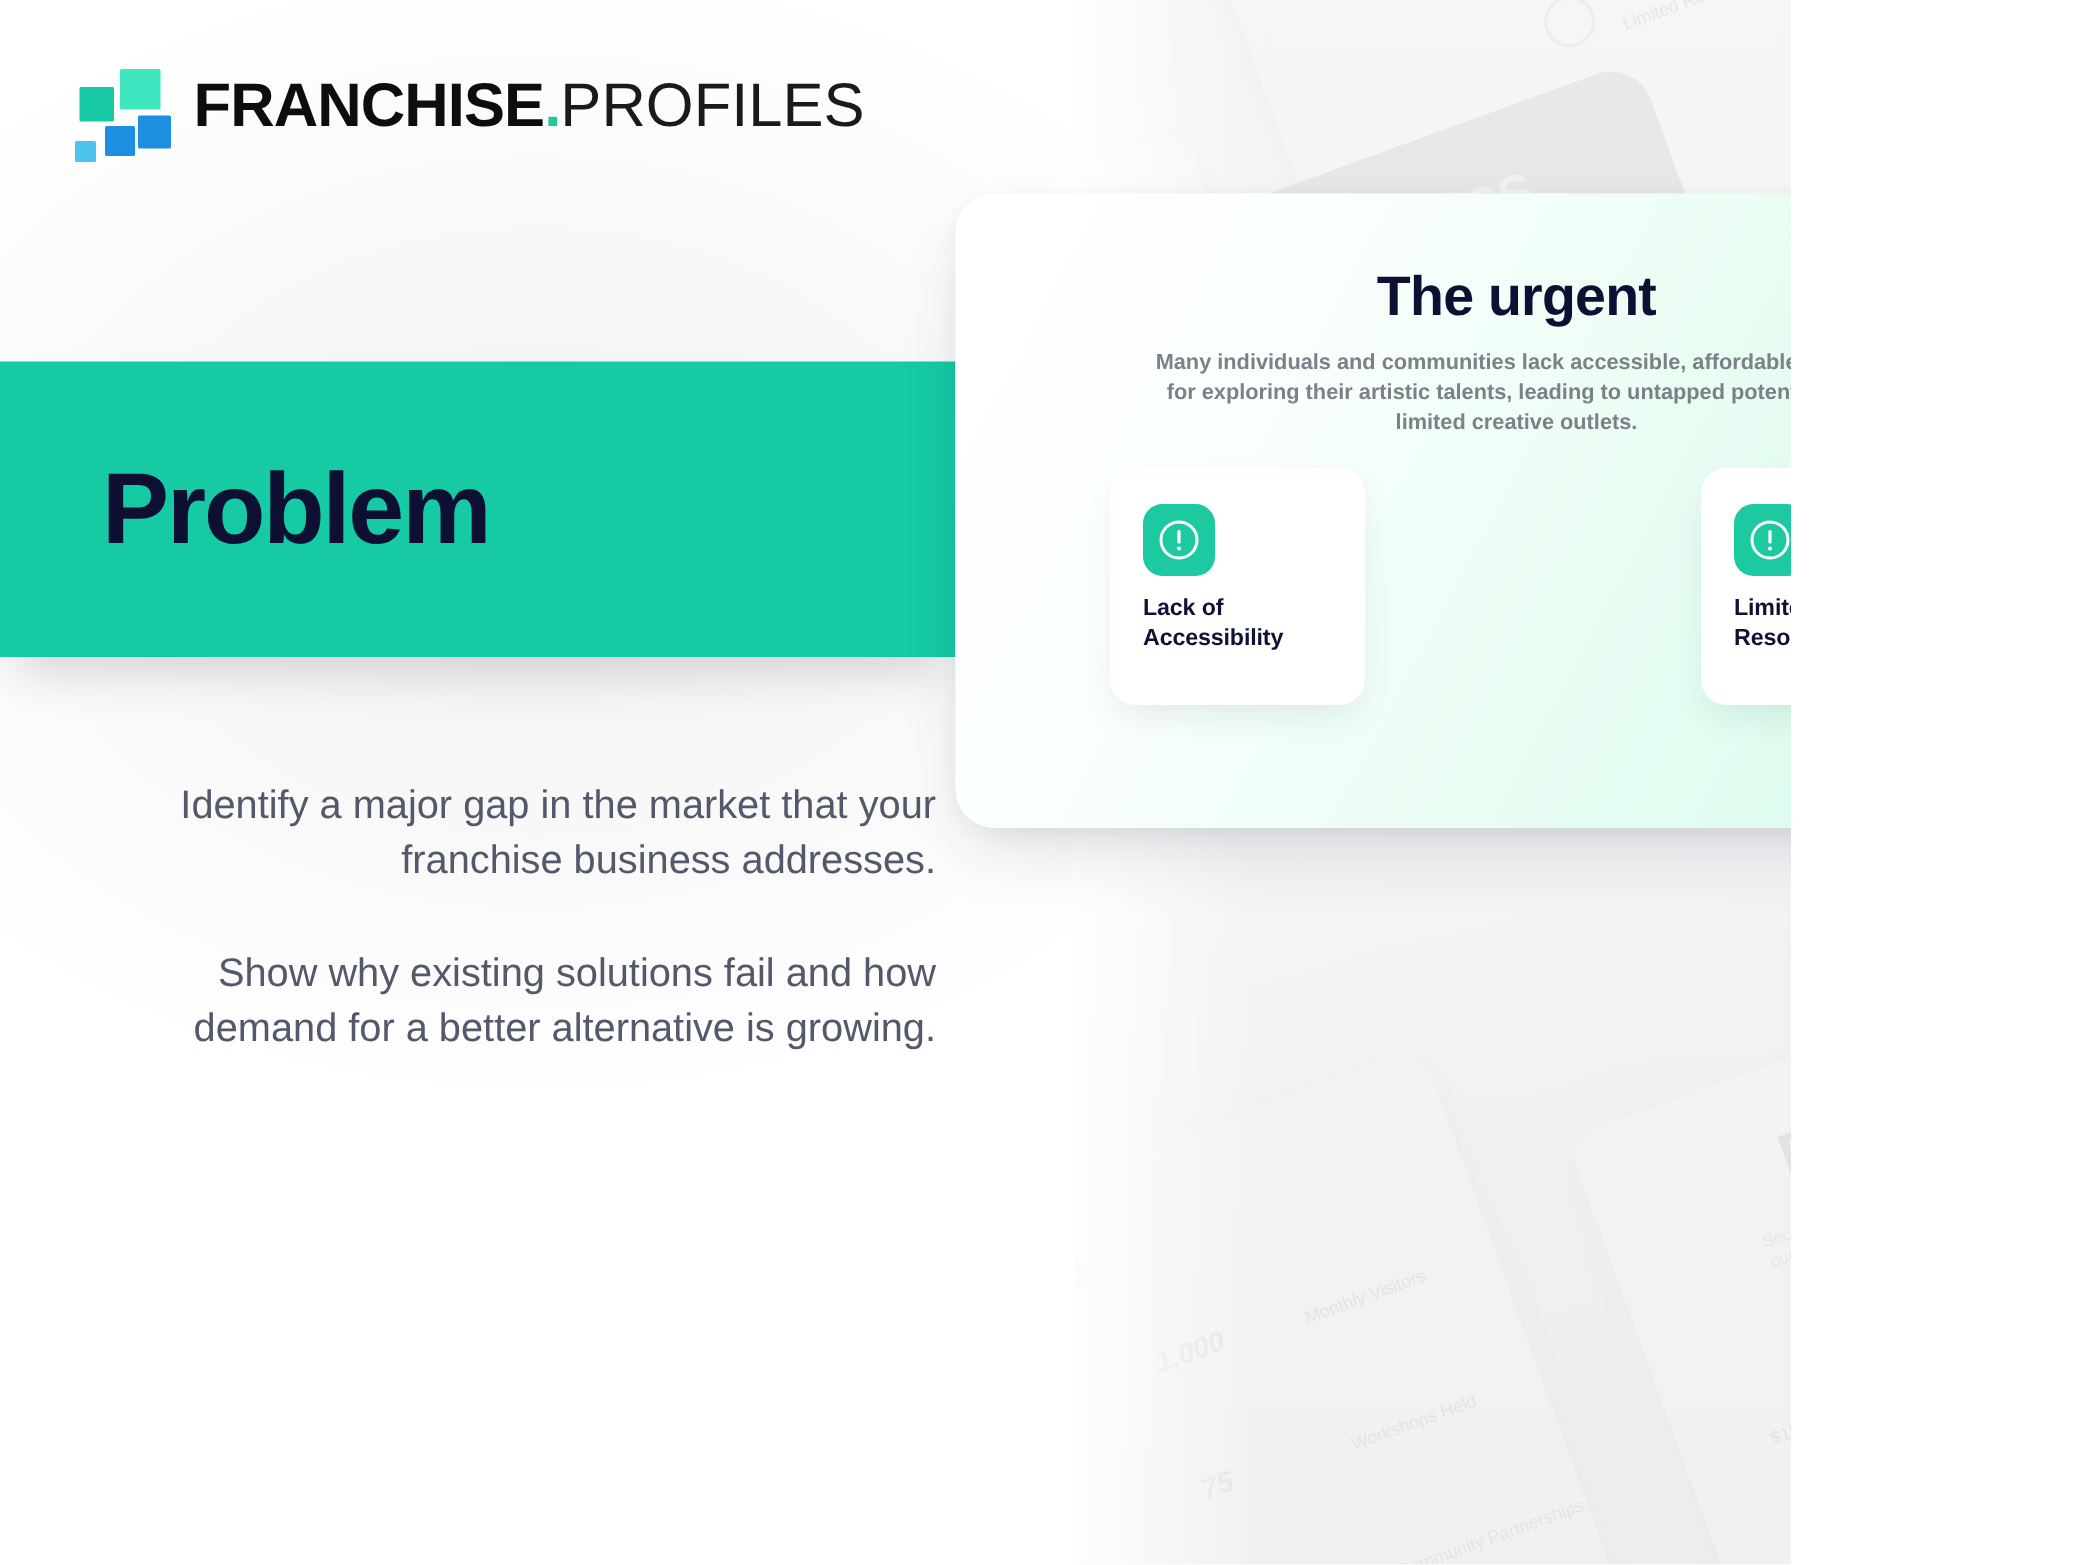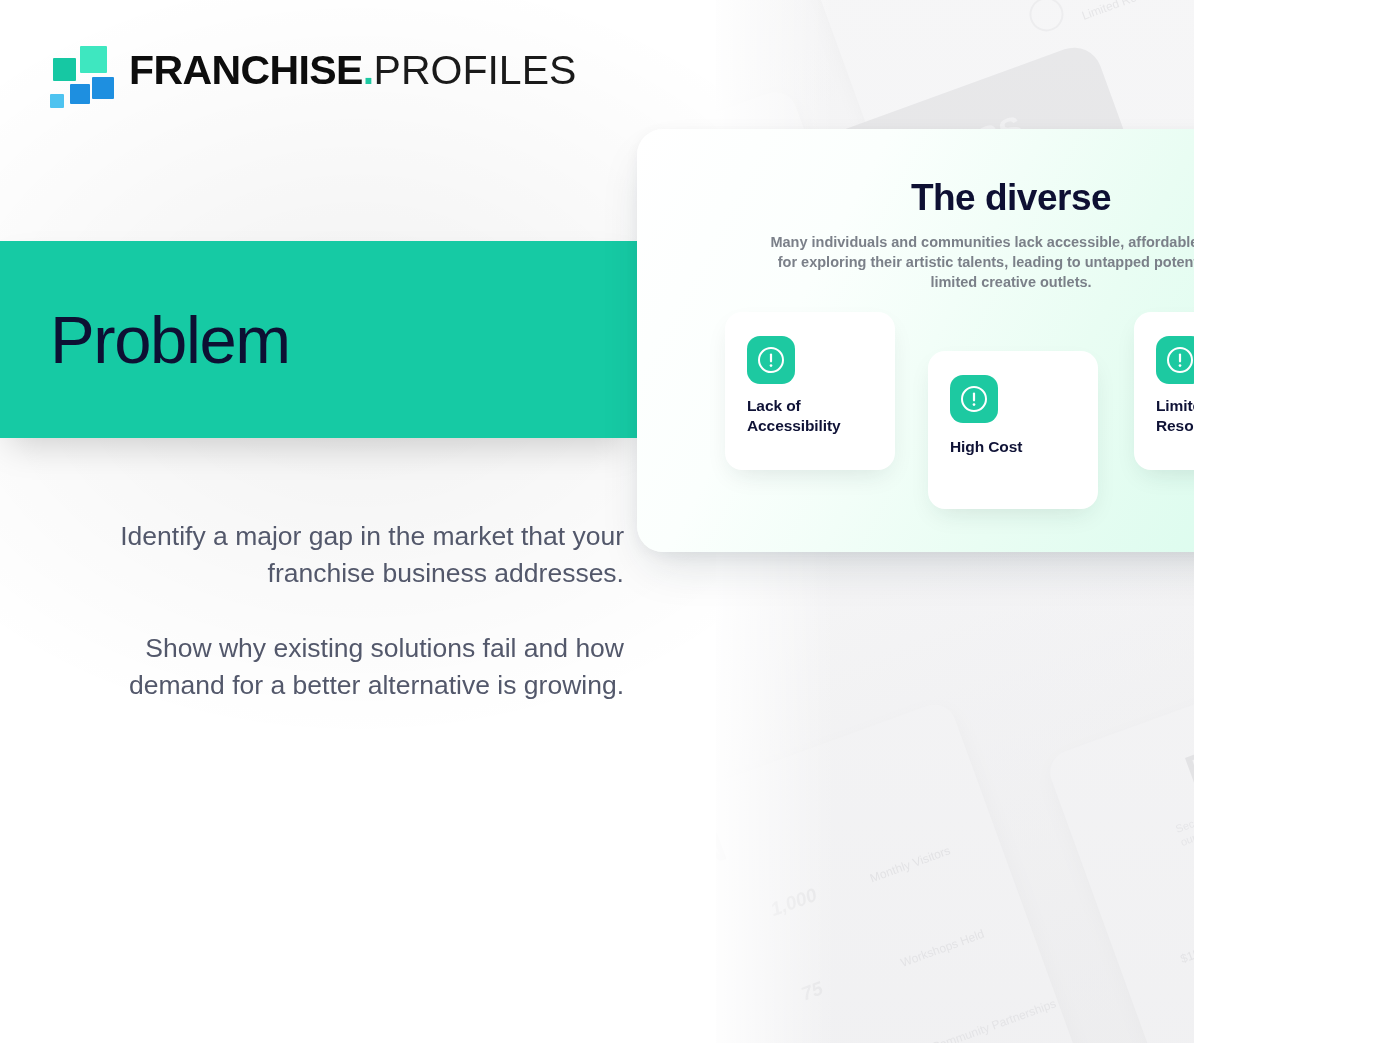--- a/index.html
+++ b/index.html
@@ -51,22 +51,22 @@
 
   
   #problem-banner {
     position:absolute; left:0; top:241px;
     width:637px; height:197px;
     background:#16CAA4;
     display:flex; align-items:center;
     box-shadow:0 16px 34px -10px rgba(0,0,0,0.18);
   }
   #problem-title {
-    margin-left:50px;
-    font-size:67px; font-weight:400;
+    margin-left:68px;
+    font-size:67px; font-weight:700;
     color:#0D1033; letter-spacing:-1.4px; line-height:1;
   }
 
   
   #body-copy {
     position:absolute; left:49px; top:518px;
     width:575px;
     color:#53586B;
     font-size:26.5px; line-height:37px;
   }
@@ -179,21 +179,21 @@
   }
 
   #tiles { position:absolute; left:0; top:0; width:100%; height:100%; }
   .tile {
     position:absolute;
     width:170px; height:158px;
     background:#ffffff;
     border-radius:17px;
     box-shadow:0 10px 26px -8px rgba(20,50,45,0.13);
   }
-  .tile-0 { left:88px;  top:183px; }
+  .tile-0 { left:103px;  top:183px; }
   .tile-1 { left:291px; top:222px; }
   .tile-2 { left:497px; top:183px; }
 
   .tile-icon {
     position:absolute; left:22px; top:24px;
     width:48px; height:48px;
     border-radius:13px;
     background:#1DC9A1;
     display:flex; align-items:center; justify-content:center;
   }
@@ -297,46 +297,36 @@
 
     <div id="body-copy">
       <p>Identify a major gap in the market that your franchise business addresses.</p>
       <p>Show why existing solutions fail and how demand for a better alternative is growing.</p>
     </div>
 
   </div>
 
   <div id="problem-card">
 
-    <div id="card-heading">The diverse</div>
+    <div id="card-heading">The urgent</div>
     <div id="card-subtitle">Many individuals and communities lack accessible, affordable spaces for exploring their artistic talents, leading to untapped potential and limited creative outlets.</div>
 
     <div id="tiles">
 
       <div class="tile tile-0">
         <div class="tile-icon">
           <svg width="30" height="30" viewBox="0 0 30 30" aria-hidden="true">
             <circle cx="15" cy="15" r="12" fill="none" stroke="#ffffff" stroke-width="2"></circle>
             <rect x="13.9" y="8.4" width="2.2" height="9" rx="1.1" fill="#ffffff"></rect>
             <circle cx="15" cy="20.6" r="1.35" fill="#ffffff"></circle>
           </svg>
         </div>
         <div class="tile-label">Lack of Accessibility</div>
       </div>
 
-      <div class="tile tile-1">
-        <div class="tile-icon">
-          <svg width="30" height="30" viewBox="0 0 30 30" aria-hidden="true">
-            <circle cx="15" cy="15" r="12" fill="none" stroke="#ffffff" stroke-width="2"></circle>
-            <rect x="13.9" y="8.4" width="2.2" height="9" rx="1.1" fill="#ffffff"></rect>
-            <circle cx="15" cy="20.6" r="1.35" fill="#ffffff"></circle>
-          </svg>
-        </div>
-        <div class="tile-label">High Cost</div>
-      </div>
 
       <div class="tile tile-2">
         <div class="tile-icon">
           <svg width="30" height="30" viewBox="0 0 30 30" aria-hidden="true">
             <circle cx="15" cy="15" r="12" fill="none" stroke="#ffffff" stroke-width="2"></circle>
             <rect x="13.9" y="8.4" width="2.2" height="9" rx="1.1" fill="#ffffff"></rect>
             <circle cx="15" cy="20.6" r="1.35" fill="#ffffff"></circle>
           </svg>
         </div>
         <div class="tile-label">Limited Resources</div>

